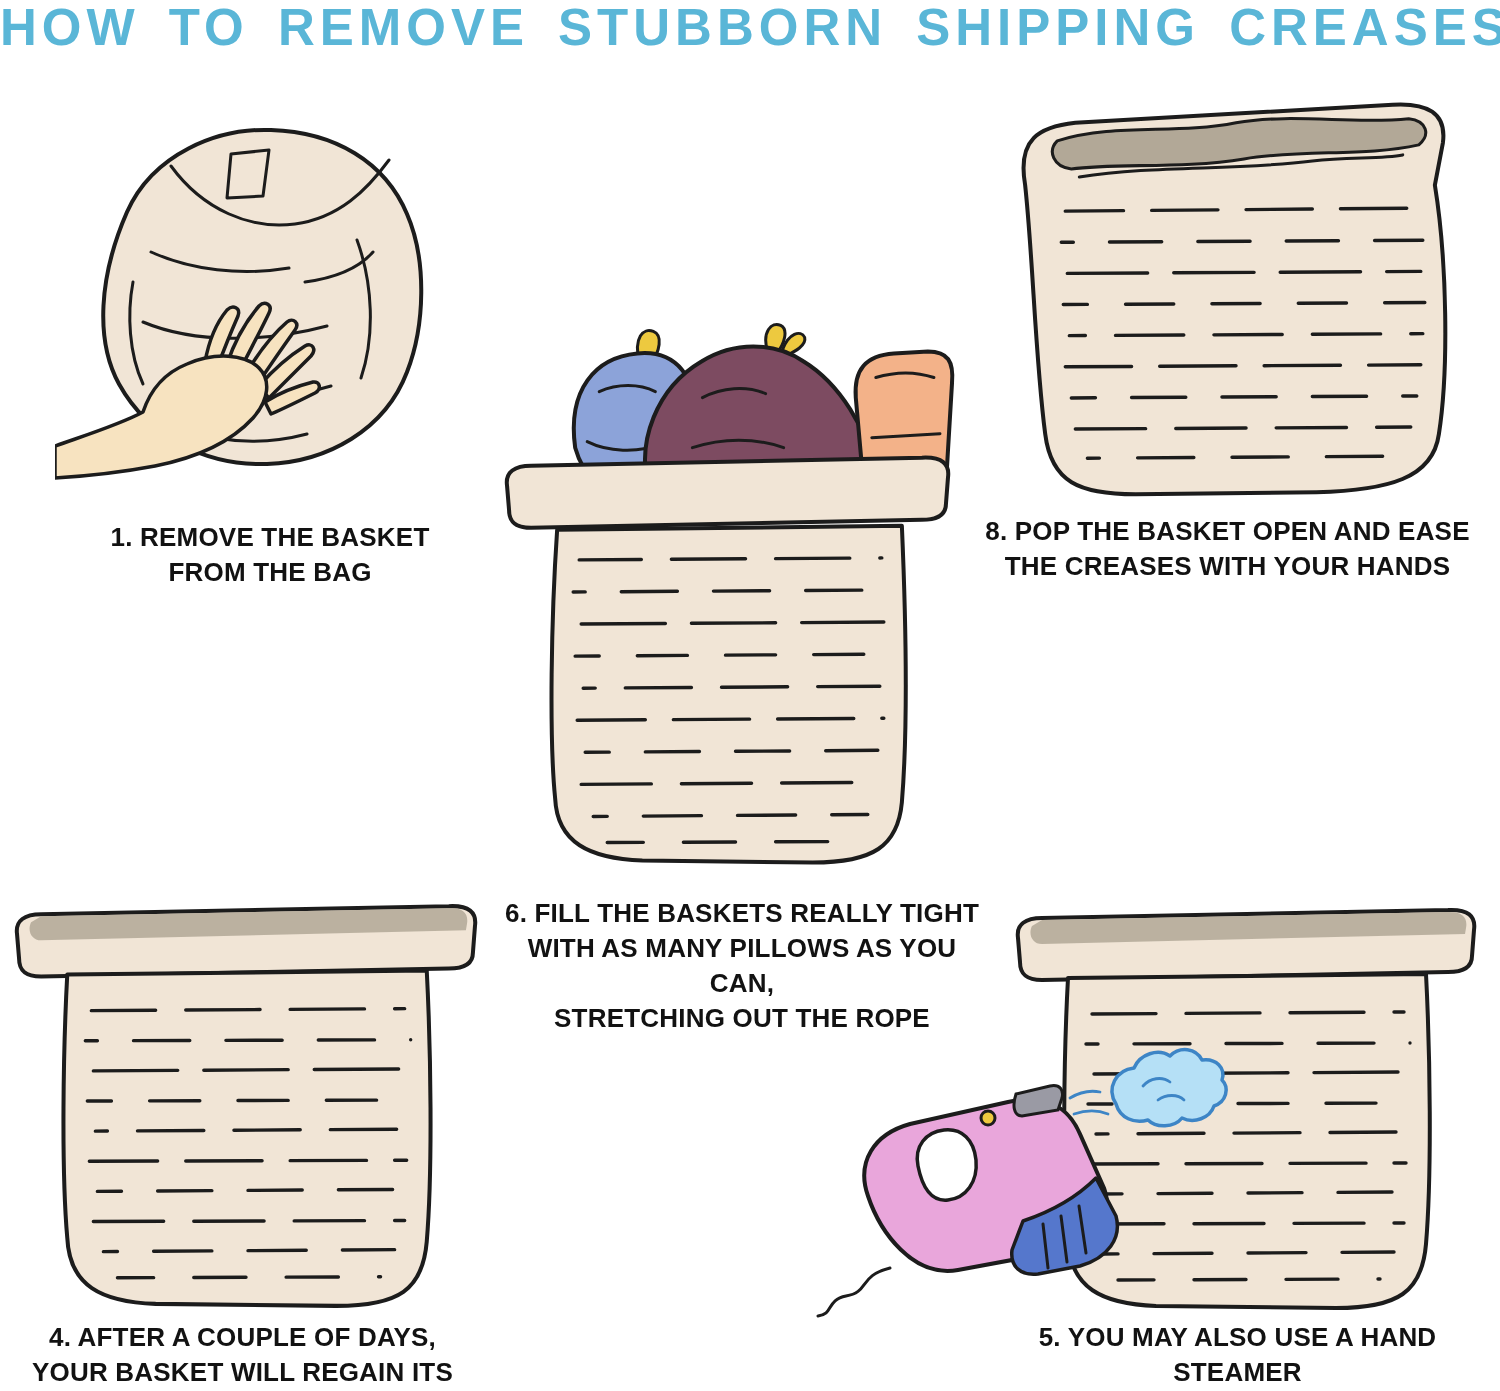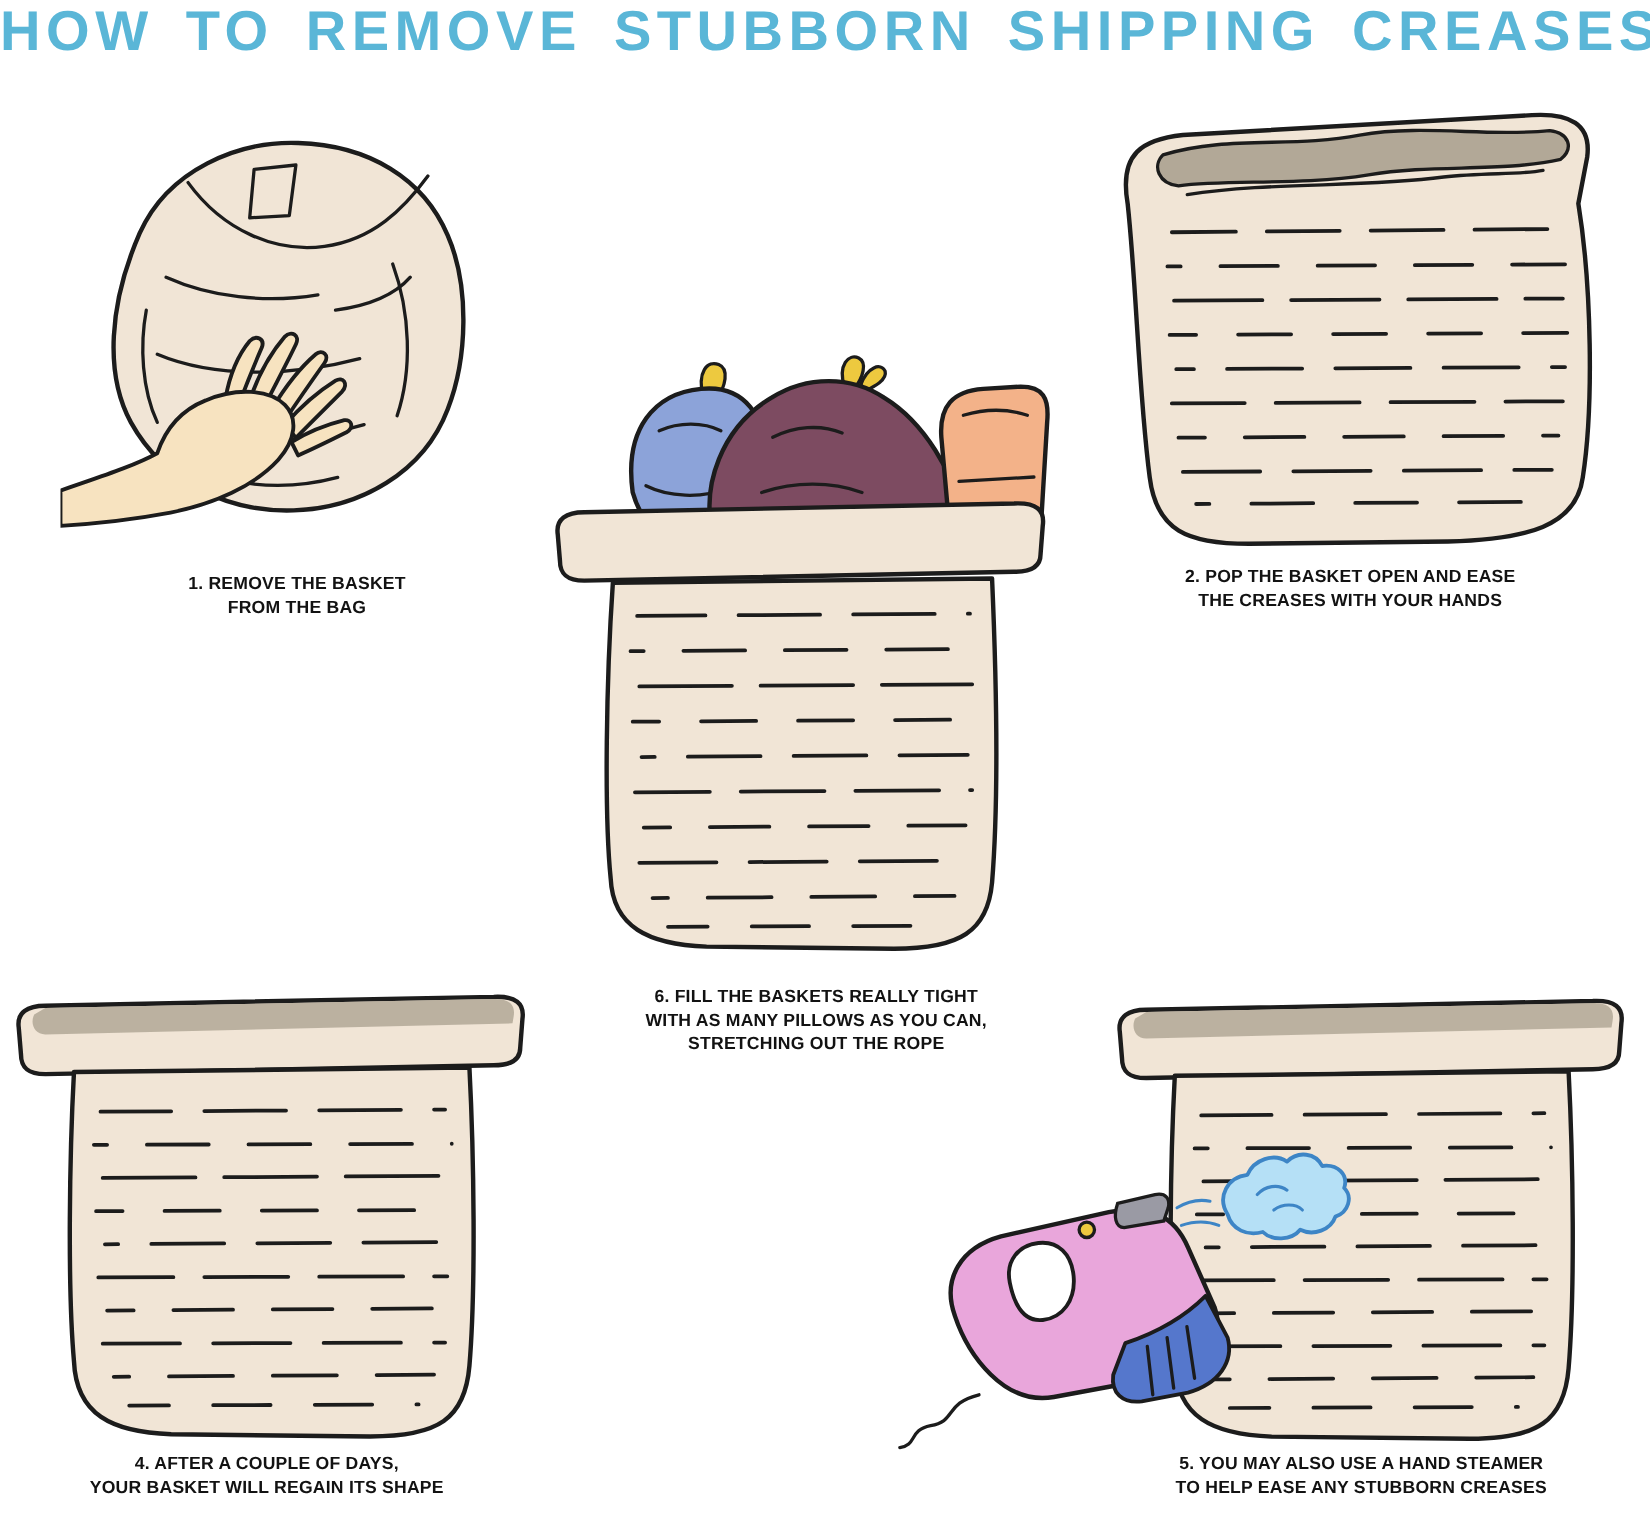--- a/index.html
+++ b/index.html
@@ -8,21 +8,21 @@
     font-family:"Liberation Sans","DejaVu Sans",sans-serif;
   }
   .title{
     position:absolute;top:0;left:0;width:1500px;text-align:right;
     font-size:51px;font-weight:800;letter-spacing:5px;word-spacing:10px;
     color:var(--title-blue);white-space:nowrap;line-height:1.0;padding-top:2px;
   }
   .fig{position:absolute;}
   .fig svg{width:100%;height:100%;display:block;}
   .caption{
-    position:absolute;text-align:center;font-weight:700;font-size:16px;
+    position:absolute;text-align:center;font-weight:700;font-size:26px;
     line-height:1.35;color:var(--caption-ink);white-space:pre-line;letter-spacing:.2px;
   }
   
   .fill-basket{fill:var(--basket-cream);stroke:var(--outline-ink);stroke-width:4;stroke-linejoin:round;}
   .thin{stroke-width:3;}
   .fill-gray{fill:var(--basket-gray);stroke:var(--outline-ink);stroke-width:3;stroke-linejoin:round;}
   .fill-gray-nostroke{fill:var(--basket-gray);opacity:.85;}
   .sketch{fill:none;stroke:var(--outline-ink);stroke-width:3;stroke-linecap:round;}
   .dash{fill:none;stroke:var(--outline-ink);stroke-width:3.4;stroke-linecap:round;}
   .fill-hand{fill:var(--hand-skin);stroke:var(--outline-ink);stroke-width:3.5;stroke-linejoin:round;}
@@ -115,21 +115,21 @@
         <line class="dash" x1="72" y1="184" x2="424" y2="182" stroke-dasharray="80 26" stroke-dashoffset="0"></line>
         <line class="dash" x1="68" y1="215" x2="428" y2="213" stroke-dasharray="48 38" stroke-dashoffset="24"></line>
         <line class="dash" x1="74" y1="246" x2="426" y2="244" stroke-dasharray="68 30" stroke-dashoffset="52"></line>
         <line class="dash" x1="70" y1="277" x2="424" y2="275" stroke-dasharray="76 28" stroke-dashoffset="10"></line>
         <line class="dash" x1="76" y1="308" x2="420" y2="306" stroke-dasharray="54 36" stroke-dashoffset="30"></line>
         <line class="dash" x1="80" y1="339" x2="414" y2="337" stroke-dasharray="70 30" stroke-dashoffset="0"></line>
         <line class="dash" x1="92" y1="368" x2="400" y2="366" stroke-dasharray="56 38" stroke-dashoffset="44"></line>
       </g>
     </svg>
   </div>
-  <div class="caption cap2">2. POP THE BASKET OPEN AND EASE
+  <div class="caption cap2">8. POP THE BASKET OPEN AND EASE
 THE CREASES WITH YOUR HANDS</div>
 
   <div class="fig step3">
     <svg viewBox="0 0 475 560">
       <g>
         <path class="fill-yellow" d="M152,44 C146,20 156,10 166,14 C176,18 172,34 164,46 Z"></path>
         <path class="fill-blue" d="M88,130 C80,72 108,40 150,36 C190,32 210,62 208,102 C206,142 180,168 142,170 C110,170 96,158 88,130 Z"></path>
         <path class="sketch" d="M112,74 C130,66 152,66 168,74"></path>
         <path class="sketch" d="M100,124 C120,134 150,136 175,126"></path>
       </g>

